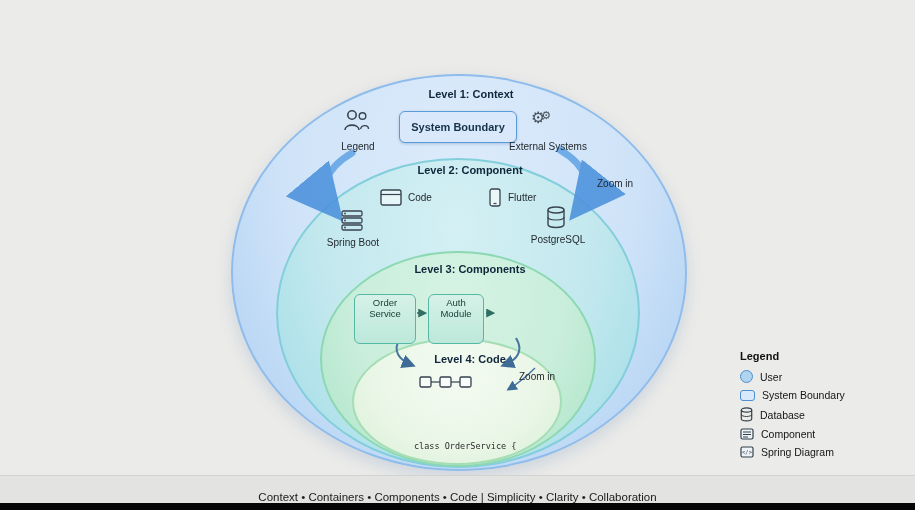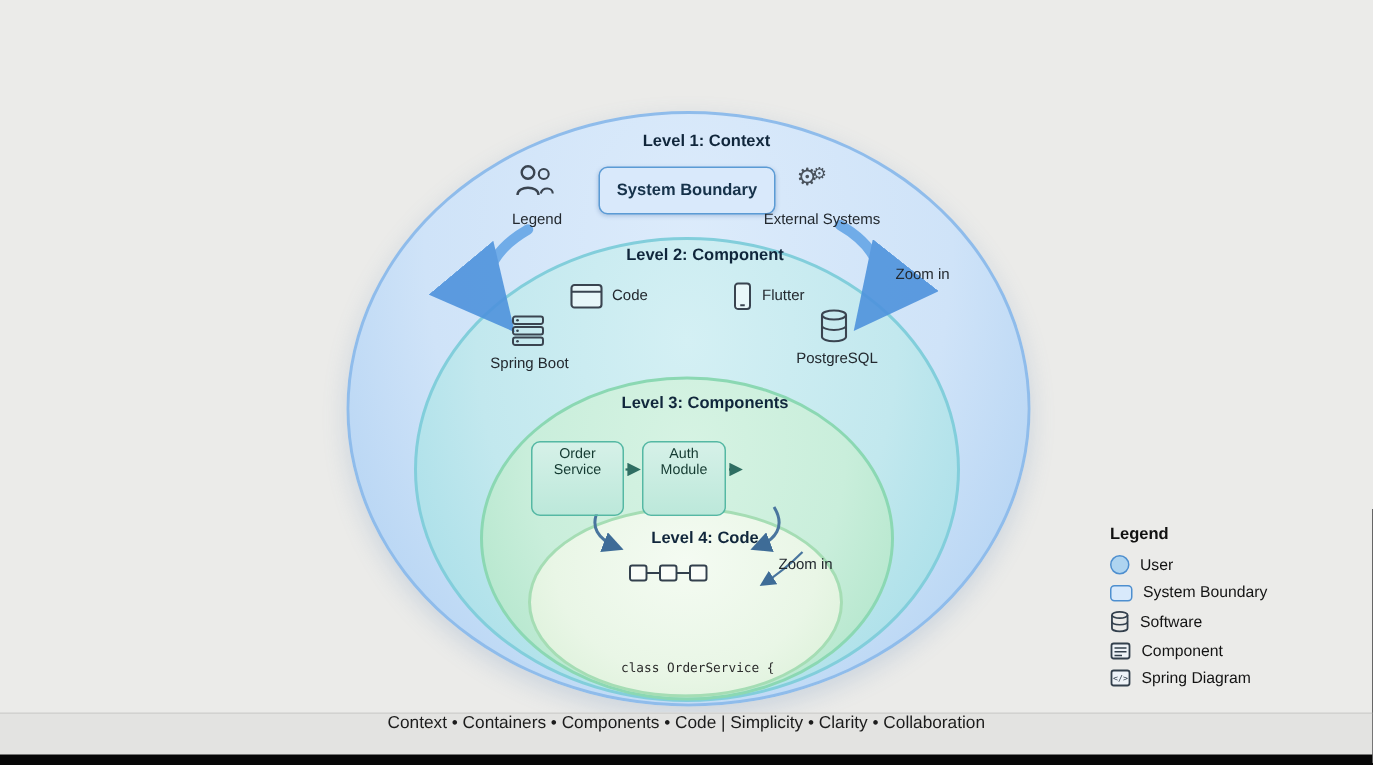--- a/index.html
+++ b/index.html
@@ -49,21 +49,21 @@
               font-size:8.5px;line-height:12px;color:#2b2b2b;white-space:pre;}
 
   .legend{position:absolute;left:740px;top:350px;}
   .legend-title{font-size:11px;font-weight:700;color:#111;margin-bottom:8px;}
   .legend-row{display:flex;align-items:center;gap:7px;margin-bottom:6px;font-size:10.5px;color:#141414;}
   .lg-user{width:13px;height:13px;border-radius:50%;background:#aed4f0;border:1.5px solid #4e8fcf;box-sizing:border-box;flex:0 0 auto;}
   .lg-rect{width:15px;height:11px;border-radius:3px;background:#d8e9fb;border:1.5px solid #4e8fcf;box-sizing:border-box;flex:0 0 auto;}
   .lg-svg{flex:0 0 auto;line-height:0;}
 
   .footer-band{position:absolute;left:0;right:0;bottom:7px;height:27px;background:#e3e3e1;
-               border-top:1px solid #d2d2d0;display:flex;align-items:flex-start;justify-content:center;}
+               border-top:1px solid #d2d2d0;display:flex;align-items:flex-end;justify-content:center;}
   .footer-text{font-size:11.5px;color:#1c1c1c;}
   .black-bar{position:absolute;left:0;right:0;bottom:0;height:7px;background:#060606;}
 </style>
 </head>
 <body>
 
 <div class="stage">
 
 
   <div class="ellipse l1"></div>
@@ -196,21 +196,21 @@
     </div>
 
     <div class="legend-row">
       <span class="lg-svg">
         <svg width="13" height="15" viewBox="0 0 13 15">
           <ellipse cx="6.5" cy="3" rx="5.2" ry="2.1" fill="none" stroke="#33404d" stroke-width="1.2"></ellipse>
           <path d="M1.3,3 L1.3,11.8 C1.3,13 3.6,13.9 6.5,13.9 C9.4,13.9 11.7,13 11.7,11.8 L11.7,3" fill="none" stroke="#33404d" stroke-width="1.2"></path>
           <path d="M1.3,7.4 C1.3,8.6 3.6,9.5 6.5,9.5 C9.4,9.5 11.7,8.6 11.7,7.4" fill="none" stroke="#33404d" stroke-width="1"></path>
         </svg>
       </span>
-      <span>Software</span>
+      <span>Database</span>
     </div>
 
     <div class="legend-row">
       <span class="lg-svg">
         <svg width="14" height="12" viewBox="0 0 14 12">
           <rect x="1" y="1" width="12" height="10" rx="1.5" fill="#eef3f8" stroke="#33404d" stroke-width="1.2"></rect>
           <line x1="3" y1="4" x2="11" y2="4" stroke="#33404d" stroke-width="1"></line>
           <line x1="3" y1="6.5" x2="11" y2="6.5" stroke="#33404d" stroke-width="1"></line>
           <line x1="3" y1="9" x2="8" y2="9" stroke="#33404d" stroke-width="1"></line>
         </svg>

